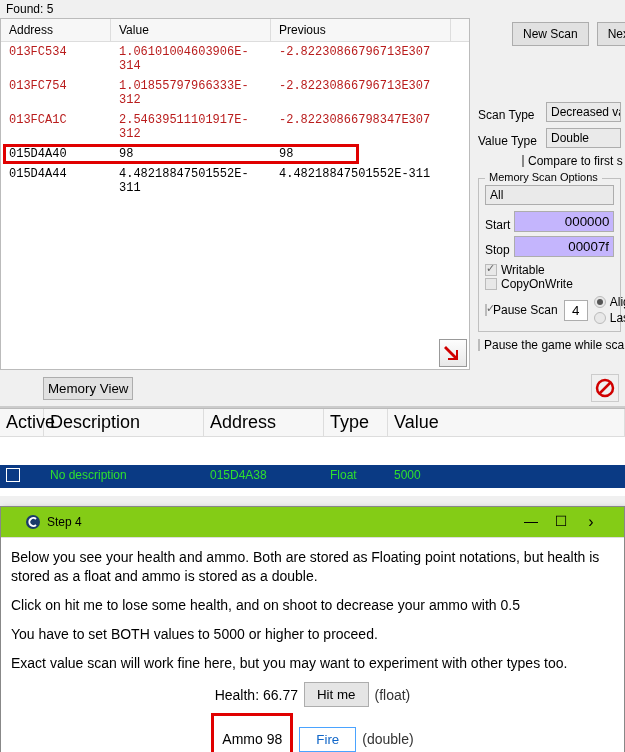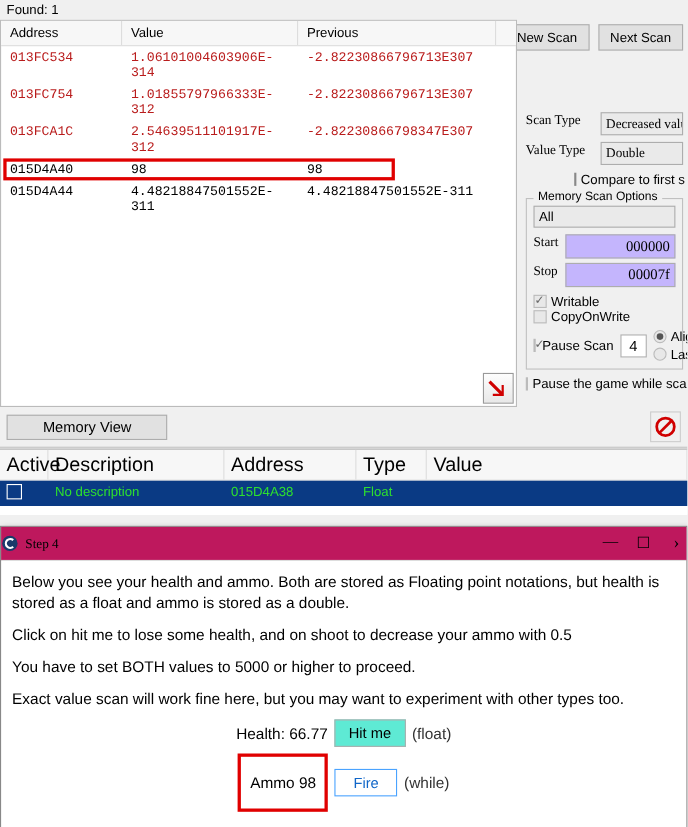--- a/index.html
+++ b/index.html
@@ -62,22 +62,22 @@
     overflow: hidden;
   }
   .btn {
     background: #e1e1e1;
     border: 1px solid #adadad;
     padding: 4px 10px;
     font-size: 12px;
     cursor: pointer;
     white-space: nowrap;
   }
-  .scan-buttons { display: flex; gap: 8px; justify-content: flex-end; margin-left:34px; }
-  .field-row { display: flex; align-items: flex-start; gap: 4px; font-family: Liberation Serif, serif; }
+  .scan-buttons { display: flex; gap: 8px; justify-content: flex-start; margin-left:34px; }
+  .field-row { display: flex; align-items: flex-end; gap: 4px; }
   .field-label { width: 64px; white-space: nowrap; }
   .dropdown {
     flex: 1;
     background: #eaeaea;
     border: 1px solid #adadad;
     padding: 2px 4px;
     min-width: 0;
     white-space: nowrap;
     overflow: hidden;
   }
@@ -130,66 +130,65 @@
     display:flex; align-items:center; justify-content:center;
     border:1px solid #ccc;
   }
   .toolbar-row {
     display:flex; align-items:center; gap:8px;
     padding: 4px 6px;
     background:#f0f0f0;
   }
   .memview-btn {
     background:#e1e1e1; border:1px solid #adadad;
-    padding:3px 32px; cursor:pointer;
+    padding:3px 4px; cursor:pointer;margin-left:37px;
   }
   .addr-table {
     border-top:1px solid #bbb;
     background:#fff;
   }
   .addr-head { display:flex; background:#f7f7f7; border-bottom:1px solid #ddd; }
   .addr-head > div { padding:3px 6px; border-right:1px solid #ddd; font-size:18px; }
   .c-active{width:44px;} .c-desc{width:160px;} .c-addr{width:120px;} .c-type{width:64px;} .c-val{flex:1;}
-  .addr-row { display:flex; background:#0a3a84; color:#0f0; }
+  .addr-row { display:flex; background:#0a3a84; color:#0f0;margin-top:28px; }
   .addr-row > div { padding:3px 6px; font-size:12px; }
   .addr-row .green { color:#2ee02e; }
   .chkcell { width:14px; height:14px; border:1px solid #fff; display:inline-block; background:#0a3a84; }
   .tutorial-window {
     margin-top: 10px;
     background:#fff;
     border:1px solid #888;
     box-shadow: 2px 2px 6px rgba(0,0,0,0.25);
   }
   .titlebar {
     display:flex; align-items:center; justify-content:space-between;
-    background:#be185d; border-bottom:1px solid #ddd;
-    padding:6px 0;
-    font-family:Liberation Serif, serif;
+    background:#84cc16; border-bottom:1px solid #ddd;
+    padding:6px 24px;
   }
   .title-left { display:flex; align-items:center; gap:6px; }
   .ce-icon {
     width:16px; height:16px;
   }
   .win-ctrls { display:flex; gap:12px; font-size:14px; }
   .win-ctrls span { cursor:pointer; width:18px; text-align:center; }
   .tut-body { padding:10px 10px 14px 10px; font-size:14px; line-height:1.35; }
   .tut-body p { margin: 0 0 10px 0; }
   .center-row { display:flex; align-items:center; justify-content:center; gap:6px; margin-top:6px; font-size:14px;}
-  .hit-btn { background:#5eead4; border:1px solid #adadad; padding:4px 12px; cursor:pointer; }
+  .hit-btn { background:#e5e5e5; border:1px solid #adadad; padding:4px 12px; cursor:pointer; }
   .fire-btn { background:#fff; border:1px solid #4aa3ff; color:#1066c8; padding:4px 16px; cursor:pointer; }
   .ammo-box { border:3px solid #e00000; padding:14px 8px; }
   .paren { color:#333; }
   svg { display:block; }
   .spacer { flex:1; }
   hr.sep { border:none; border-top:2px solid #ccc; margin:0; }
 </style>
 </head>
 <body>
 
-<div style="padding:2px 6px;">Found: 1</div>
+<div style="padding:2px 6px;">Found: 5</div>
 
 <div class="top-area" style="height:352px;">
   <div class="left-pane">
     <div class="scan-head">
       <div class="col-addr">Address</div>
       <div class="col-val">Value</div>
       <div class="col-prev">Previous</div>
     </div>
     <div class="scan-rows mono" id="scan-rows">
         <div class="scan-row">
@@ -304,20 +303,21 @@
     <div class="c-desc">Description</div>
     <div class="c-addr">Address</div>
     <div class="c-type">Type</div>
     <div class="c-val">Value</div>
   </div>
   <div class="addr-row">
     <div class="c-active"><span class="chkcell"></span></div>
     <div class="c-desc green">No description</div>
     <div class="c-addr green">015D4A38</div>
     <div class="c-type green">Float</div>
+    <div class="c-val green">5000</div>
   </div>
   <div style="height:8px;background:#fff;"></div>
 </div>
 
 <div class="tutorial-window">
   <div class="titlebar">
     <div class="title-left">
       <svg class="ce-icon" viewBox="0 0 16 16">
           <circle cx="8" cy="8" r="7" fill="#1a3a6a"></circle>
           <path d="M11 5a4 4 0 1 0 0 6" fill="none" stroke="#fff" stroke-width="2"></path>
@@ -336,16 +336,16 @@
     <p>You have to set BOTH values to 5000 or higher to proceed.</p>
     <p>Exact value scan will work fine here, but you may want to experiment with other types too.</p>
     <div class="center-row">
       <span>Health: 66.77</span>
       <button class="hit-btn">Hit me</button>
       <span class="paren">(float)</span>
     </div>
     <div class="center-row">
       <span class="ammo-box">Ammo 98</span>
       <button class="fire-btn">Fire</button>
-      <span class="paren">(while)</span>
+      <span class="paren">(double)</span>
     </div>
   </div>
 </div>
 
 </body></html>

